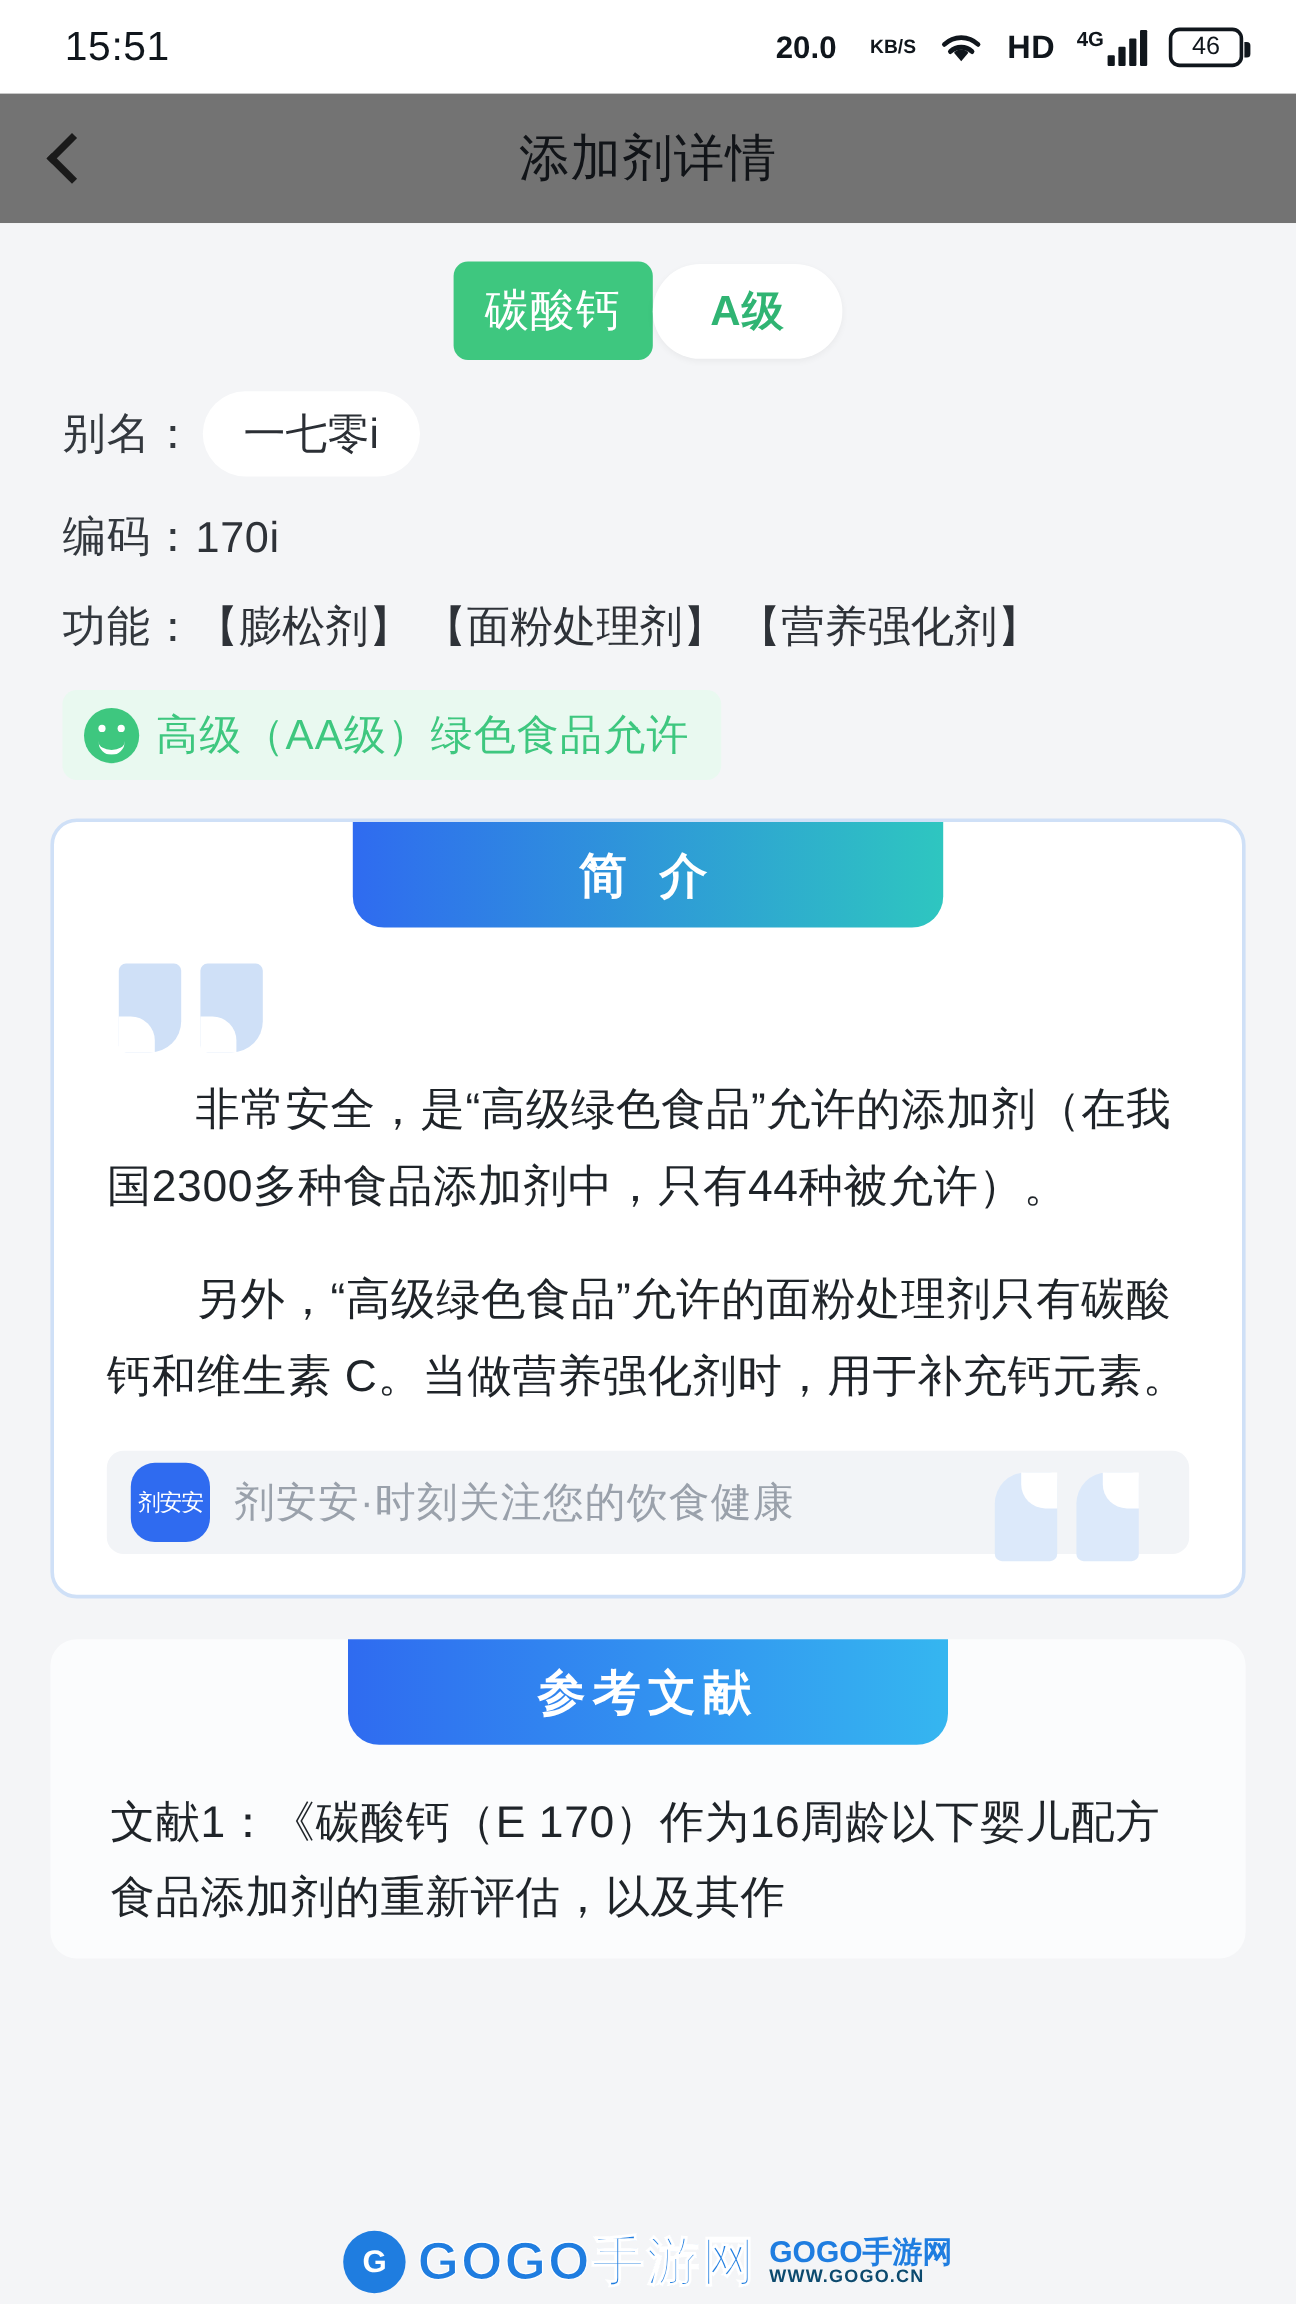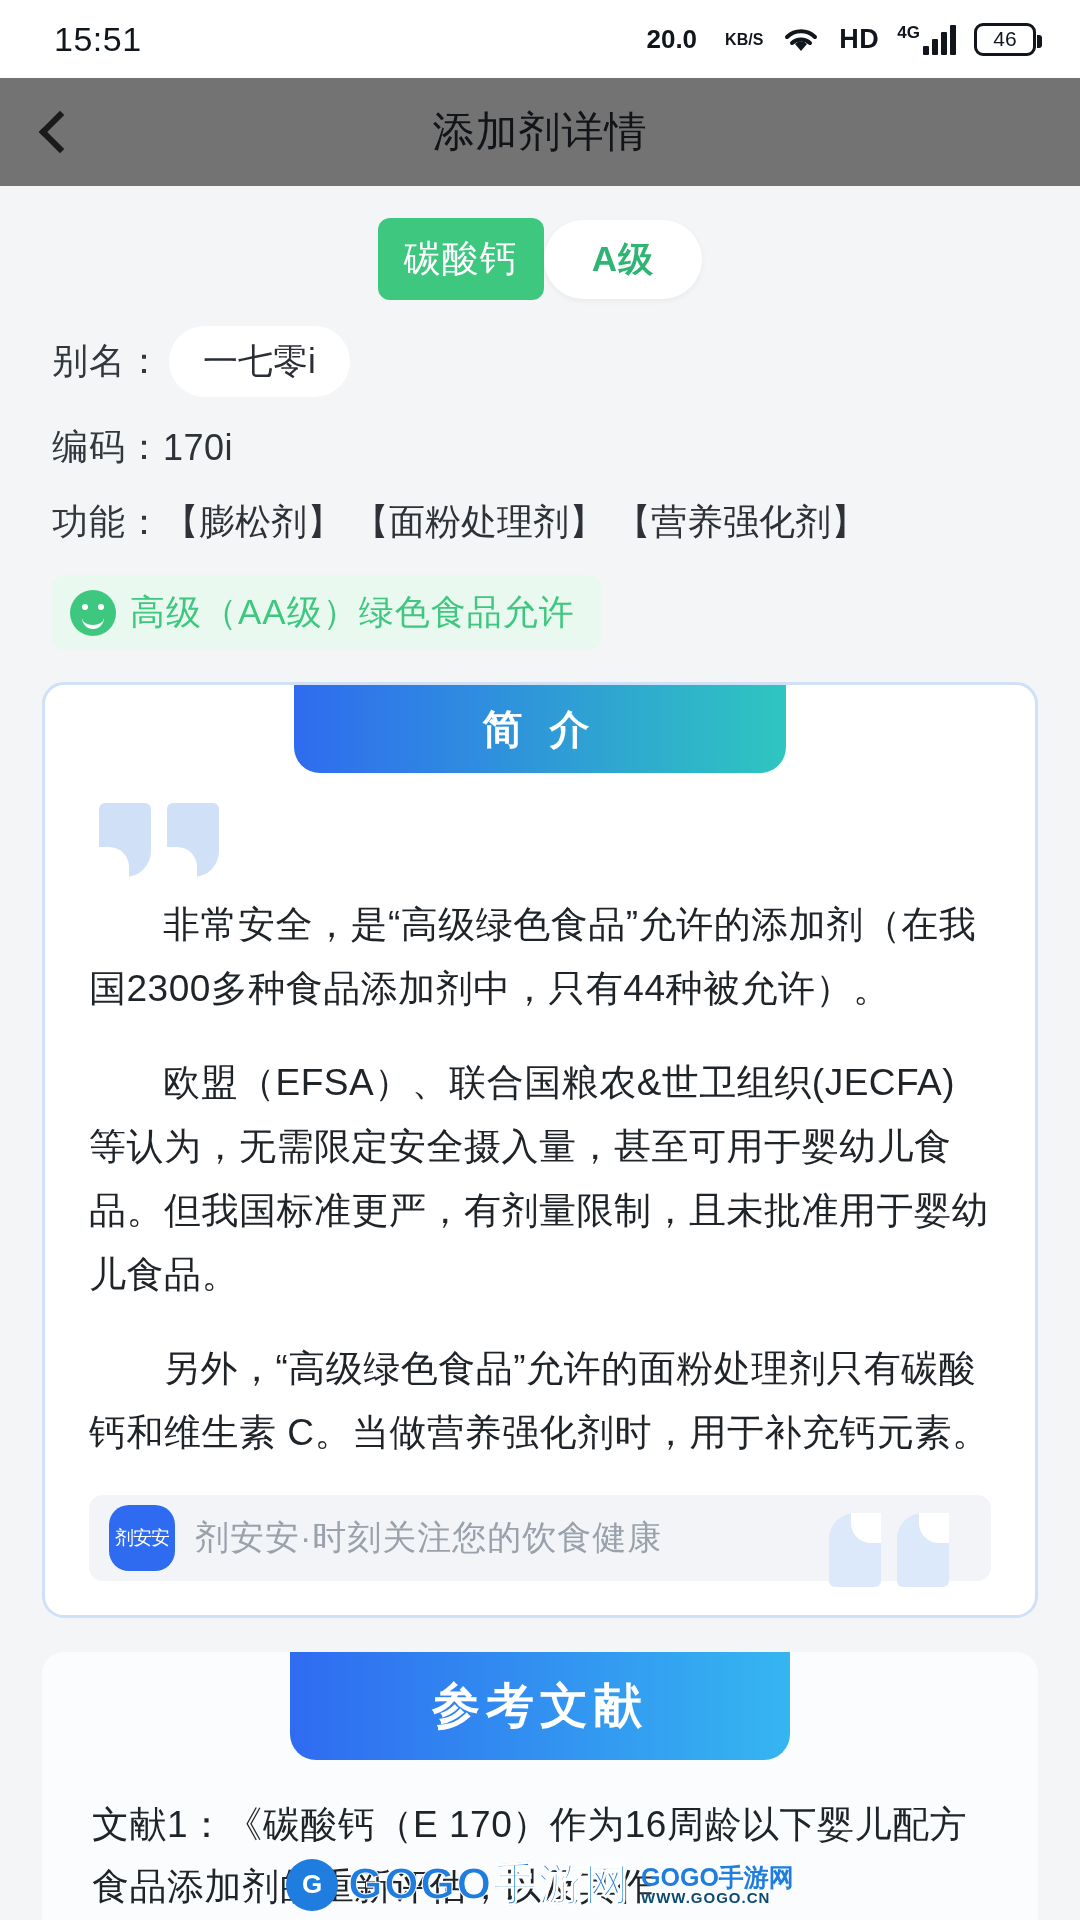--- a/index.html
+++ b/index.html
@@ -302,28 +302,28 @@
   
   .card2 {
     margin: 34px 42px 0 42px;
     background: #fbfcfd;
     border-radius: 22px;
     padding-bottom: 20px;
   }
   .card2-header {
     width: 500px;
     margin: 0 auto;
-    height: 108px;
+    height: 88px;
     border-radius: 0 0 26px 26px;
     background: linear-gradient(90deg, #2f6bf0 0%, #35b6f0 100%);
     display: flex;
     align-items: center;
     justify-content: center;
     color: #ffffff;
-    font-size: 48px;
+    font-size: 40px;
     font-weight: bold;
     letter-spacing: 6px;
   }
   .ref-body { padding: 34px 50px 0 50px; }
   .ref-para {
     font-size: 37px;
     line-height: 62px;
     color: #1f2429;
     letter-spacing: 0.5px;
   }
@@ -435,21 +435,20 @@
   </div>
 
   <div class="card">
     <div class="card-header">简 介</div>
     <div class="quote-open">
       <span class="qmark"></span>
       <span class="qmark"></span>
     </div>
     <div class="card-body">
       <p class="para">非常安全，是“高级绿色食品”允许的添加剂（在我国2300多种食品添加剂中，只有44种被允许）。</p>
-      <p class="para">欧盟（EFSA）、联合国粮农&amp;世卫组织(JECFA)等认为，无需限定安全摄入量，甚至可用于婴幼儿食品。但我国标准更严，有剂量限制，且未批准用于婴幼儿食品。</p>
       <p class="para">另外，“高级绿色食品”允许的面粉处理剂只有碳酸钙和维生素 C。当做营养强化剂时，用于补充钙元素。</p>
     </div>
     <div class="footer-bar">
       <span class="footer-logo">剂安安</span>
       <span class="footer-text">剂安安·时刻关注您的饮食健康</span>
       <span class="quote-close">
         <span class="qmark-c"></span>
         <span class="qmark-c"></span>
       </span>
     </div>

